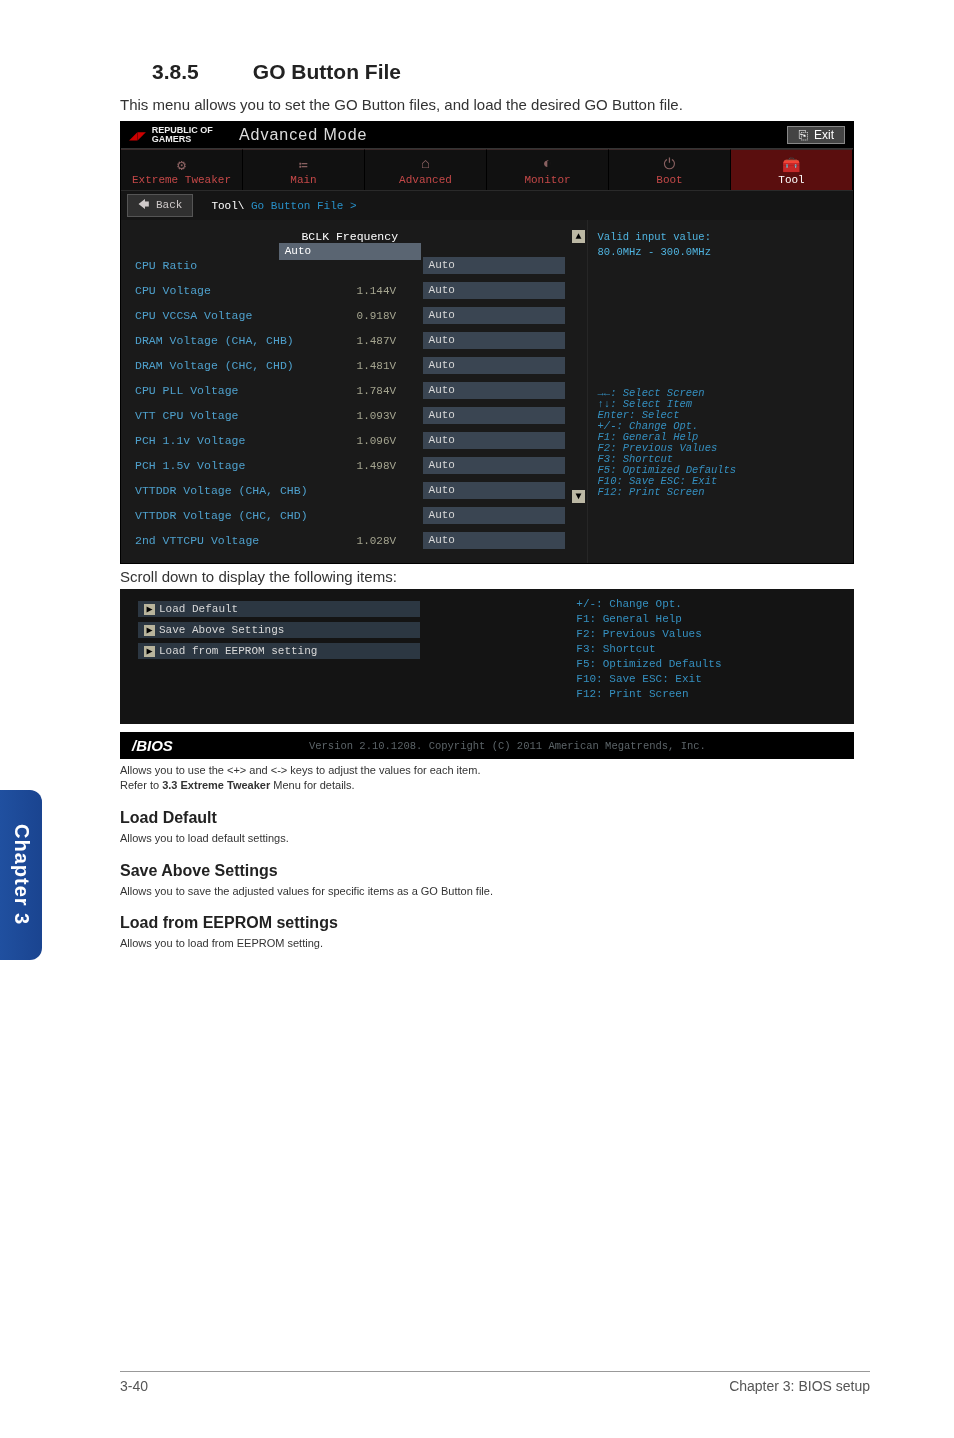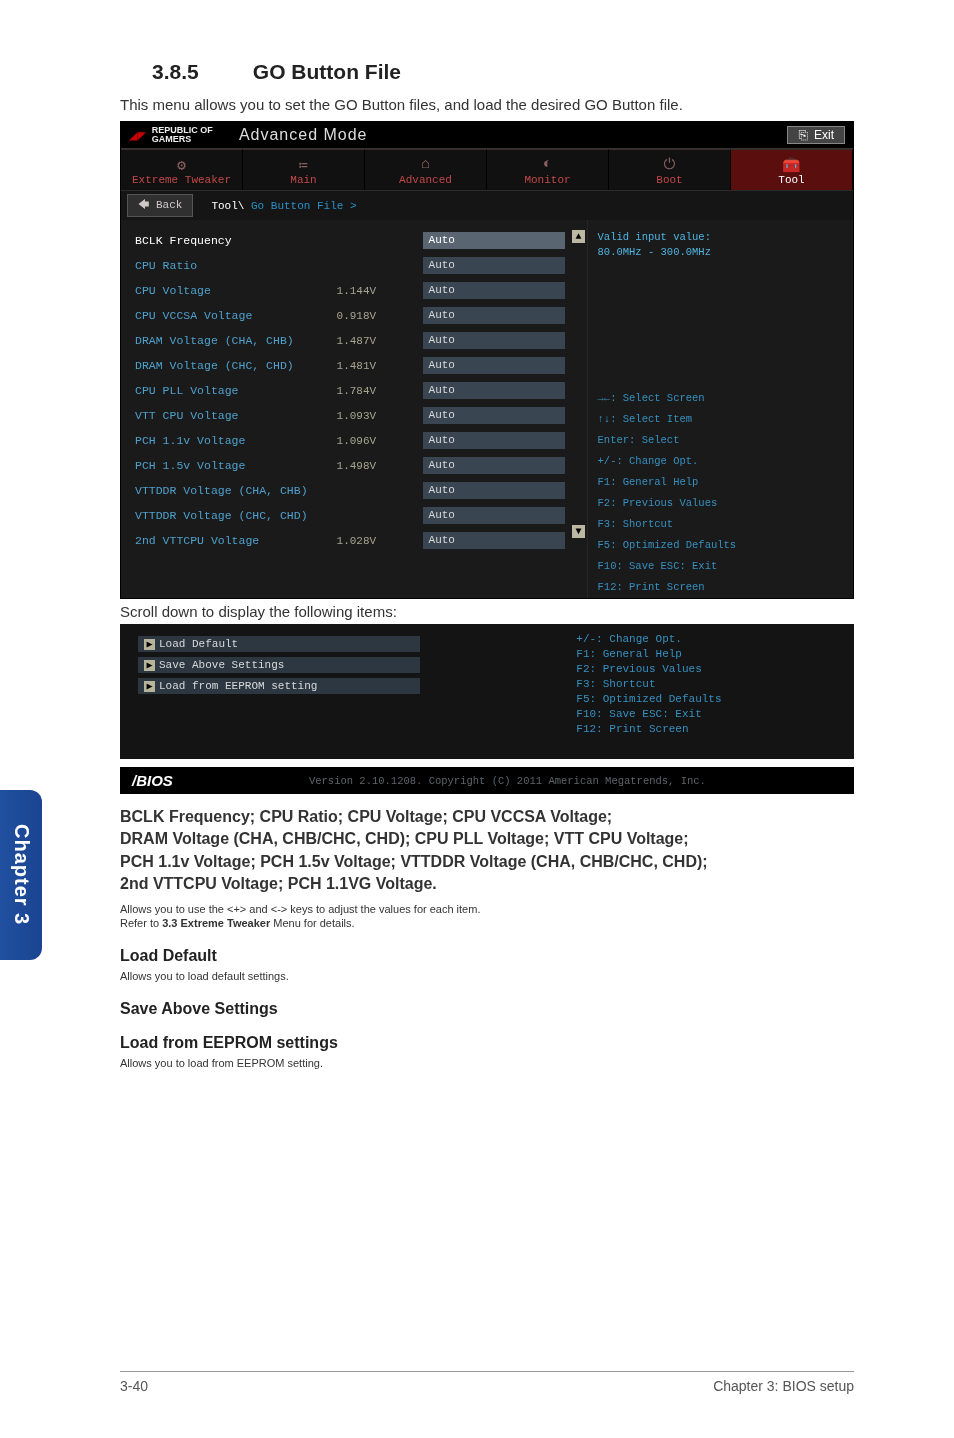--- a/index.html
+++ b/index.html
@@ -77,32 +77,32 @@
   .tab-icon{ font-size:15px; display:block; height:18px; color:#886060; }
   .bios-tab.last .tab-icon{ color:#fff;}
   .back-row{ display:flex; align-items:center; background:#151515; border-top:1px solid #2a2a2a;gap:12px; }
   .back-btn{ background:#303030; border:1px solid #555; color:#cfcaca; padding:1px 10px; margin:3px 6px; font-size:11px;}
   .crumb{ color:#fff; font-size:11px; }
   .crumb .hl{ color:#2890c8; }
   .bios-body{ display:flex; }
   .bios-left{ flex: 1.75; padding: 10px 6px 8px 14px; }
   .bios-right{ flex:1; padding:10px 10px 0 10px; font-size:10.5px; color:#55a0c8; border-left:1px solid #262626;}
   .setting-row{ display:flex; align-items:center; height:21px; margin-bottom:4px; color:#4ea0cc; font-size:11.5px;}
-  .setting-row.sel{ color:#fff; }
+  .setting-row.sel{ color:#fff;flex-direction:column; }
   .s-label{ flex:1.2; }
   .s-read{ width:66px; color:#a5a590; font-size:11px; }
   .s-val{
     width:130px; background:#3a4552; color:#d8d8d8; padding:0 6px; height:17px; line-height:17px;
-    font-size:11px; border:none;margin-left:20px;
+    font-size:11px; border:none;
   }
   .setting-row.sel .s-val{ background:#5a6572; color:#fff; }
   .scroller{ width:16px; display:flex; flex-direction:column; justify-content:space-between; align-items:center; padding:10px 0 60px 0;}
   .scroller .arrow{ width:13px; height:13px; background:#bcb8a4; color:#000; font-size:10px; text-align:center; line-height:13px; font-weight:bold;}
   .help-block{ color:#50b4e0; line-height:15px; white-space:pre-line; }
-  .hint-block{ color:#3590c0; line-height:21px; white-space:pre-line; margin-top:8px;}
+  .hint-block{ color:#3590c0; line-height:11px; white-space:pre-line; margin-top:8px;font-style:italic;}
 
   .caption{ margin:4px 0 4px 0; font-size:15px;}
 
   .bios2{
     background:#141414; color:#3590c0; font-family:"Courier New", monospace; font-size:11px;
     padding: 6px 10px 22px 10px; margin-bottom:8px;
   }
   .bios2-body{ display:flex; }
   .bios2-left{ flex:1.6; padding:6px 0 0 8px;}
   .bios2-right{ flex:1; padding:2px 0 0 10px; white-space:pre-line; line-height:15px;}
@@ -112,21 +112,21 @@
   }
   .menu-link .chev{ background:#b8b49c; color:#000; width:11px; height:11px; font-size:10px; font-weight:bold; display:flex; align-items:center; justify-content:center;}
   .asus-footer{ background:#000; color:#fff; font-family:Arial,sans-serif; font-size:15px; font-weight:bold; font-style:italic; padding:5px 12px; display:flex; align-items:center;}
   .asus-footer .ver{ flex:1; text-align:center; font-family:"Courier New",monospace; font-size:10.5px; font-weight:normal; font-style:normal; color:#5c6468;}
 
   .body-text p{ margin:4px 0 12px 0; font-size:11px; line-height:1.35;}
   .body-text h3{ font-size:16px; margin:16px 0 2px 0; color:#222;}
   .body-text .bold-block{ font-weight:bold; font-size:16px; line-height:1.4; margin:12px 0 6px 0;}
 
   .footer{
-    position:absolute; left:120px; right:100px; bottom:44px;
+    position:absolute; left:120px; right:84px; bottom:44px;
     border-top:1px solid #999; padding-top:6px;
     display:flex; justify-content:space-between; font-size:14px; color:#555;
   }
 </style>
 </head>
 <body>
 
 <div class="page">
 
   <div class="sidebar-tab">
@@ -286,33 +286,30 @@
 F10: Save  ESC: Exit
 F12: Print Screen</div>
     </div>
   </div>
   <div class="asus-footer">
     <span>/BIOS</span>
     <span class="ver">Version 2.10.1208. Copyright (C) 2011 American Megatrends, Inc.</span>
   </div>
 
   <div class="body-text">
-    <div class="bold-block" style="white-space:pre-line">BCLK Frequency; CPU Ratio; CPU Voltage; CPU VCCSA Voltage;
-DRAM Voltage (CHA, CHB/CHC, CHD); CPU PLL Voltage; VTT CPU Voltage;
-PCH 1.1v Voltage; PCH 1.5v Voltage; VTTDDR Voltage (CHA, CHB/CHC, CHD);
-2nd VTTCPU Voltage; PCH 1.1VG Voltage.</div>
     <p>
       <span>Allows you to use the &lt;+&gt; and &lt;-&gt; keys to adjust the values for each item.</span><br>
       <span>Refer to <b>3.3 Extreme Tweaker</b> Menu for details.</span>
     </p>
 
     <h3>Load Default</h3>
     <p>Allows you to load default settings.</p>
 
     <h3>Save Above Settings</h3>
+    <p>Allows you to save the adjusted values for specific items as a GO Button file.</p>
 
     <h3>Load from EEPROM settings</h3>
     <p>Allows you to load from EEPROM setting.</p>
   </div>
 
   <div class="footer">
     <span>3-40</span>
     <span>Chapter 3: BIOS setup</span>
   </div>
 </div>

